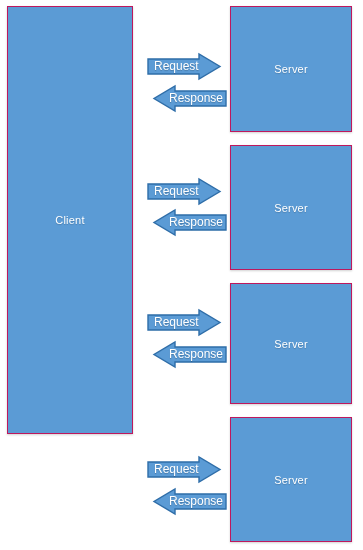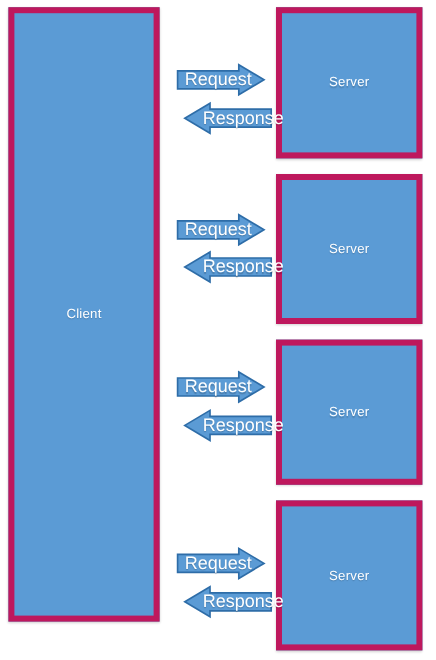--- a/index.html
+++ b/index.html
@@ -15,41 +15,41 @@
     width: 363px;
     height: 550px;
     background: #ffffff;
     overflow: hidden;
   }
 
   
   .node-box {
     position: absolute;
     background: #5B9BD5;
-    border: 5px solid #be185d;
+    border: 1px solid #be185d;
     box-sizing: border-box;
     box-shadow: 0 1px 2px rgba(0,0,0,0.18);
     display: flex;
     align-items: center;
     justify-content: center;
   }
   .node-label {
     color: #ffffff;
     font-size: 11px;
     font-family: "Liberation Sans", sans-serif;
     letter-spacing: 0.2px;
     text-shadow: 0 1px 1px rgba(0,0,0,0.18);
     user-select: none;
   }
 
   #client-box {
     left: 7px;
     top: 6px;
     width: 126px;
-    height: 512px;
+    height: 428px;
   }
 
   .server-box {
     left: 230px;
     width: 122px;
   }
 
   
   .arrow {
     position: absolute;
@@ -67,21 +67,21 @@
     stroke: #2E6DA8;
     stroke-width: 1.4;
     stroke-linejoin: miter;
   }
   .arrow-text {
     position: absolute;
     top: 0;
     height: 27px;
     line-height: 27px;
     color: #ffffff;
-    font-size: 15px;
+    font-size: 12px;
     font-family: "Liberation Sans", sans-serif;
     white-space: nowrap;
     text-shadow: 0 1px 1px rgba(0,0,0,0.22);
     user-select: none;
     pointer-events: none;
     text-align: center;
   }
   .arrow-right .arrow-text { left: 7px; }
   .arrow-left  .arrow-text { left: 16px; }
 

